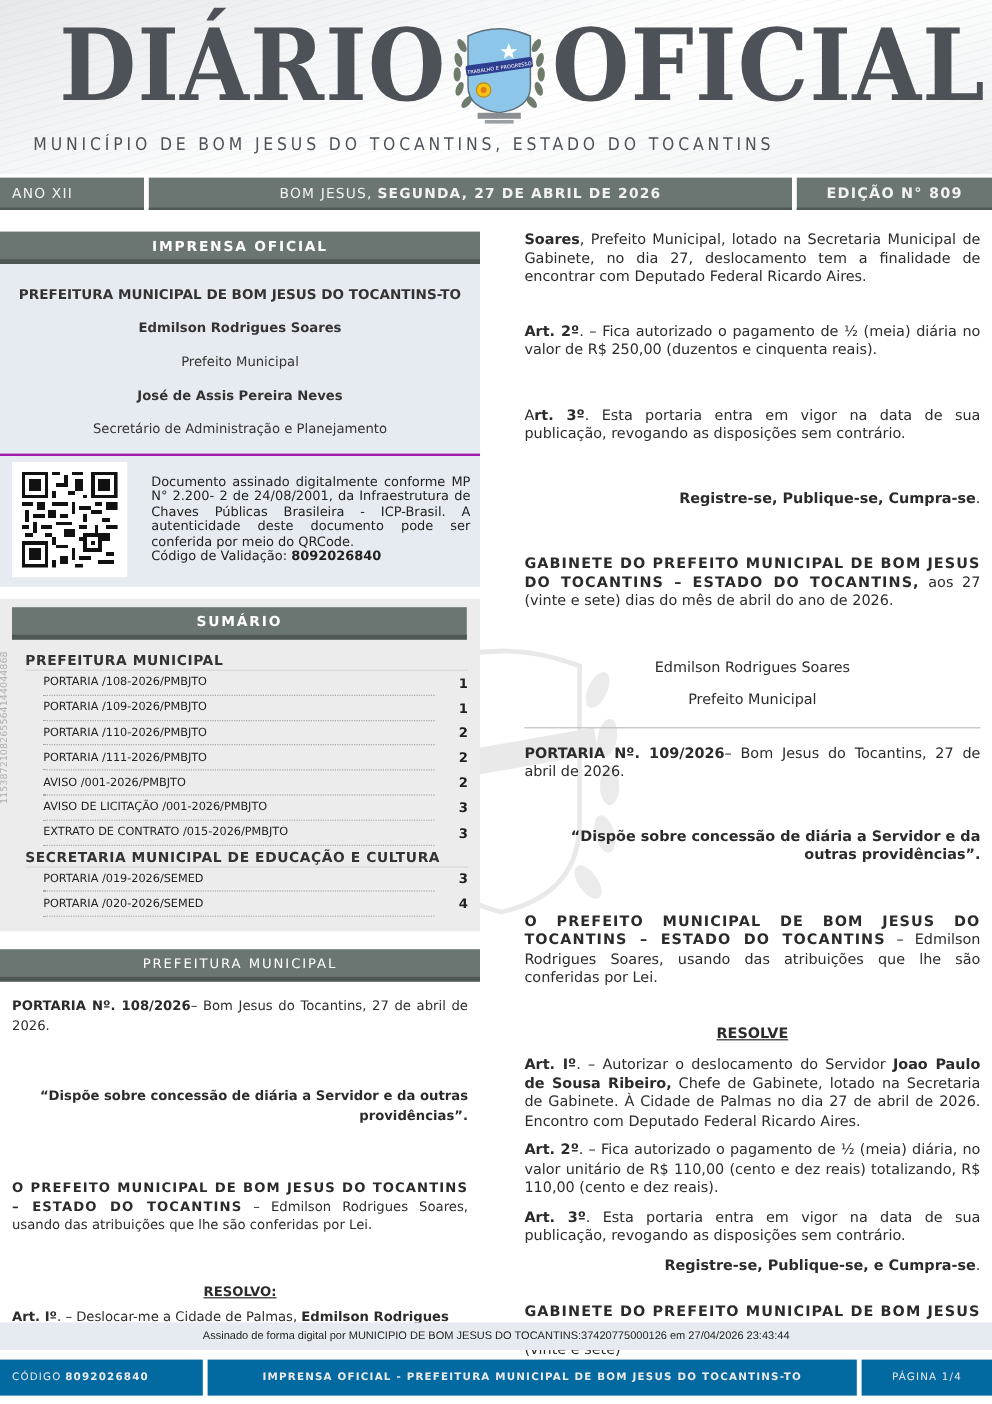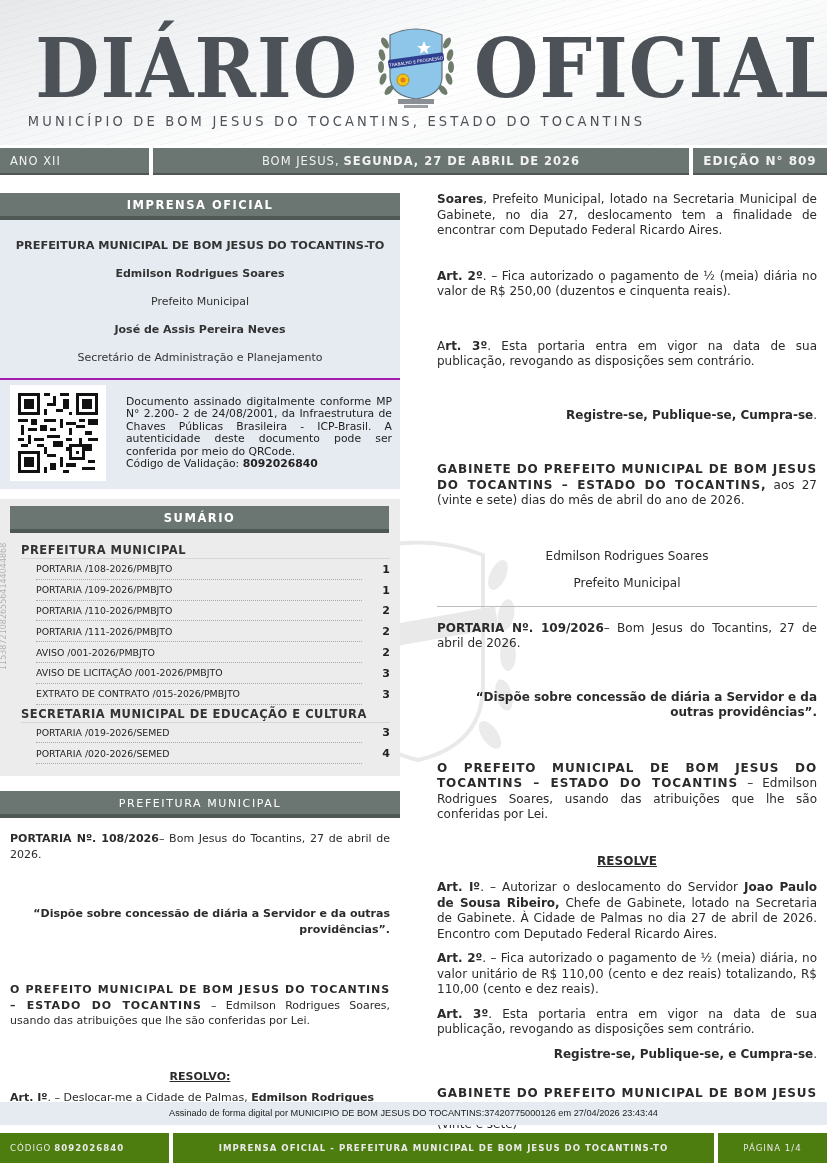--- a/index.html
+++ b/index.html
@@ -12,42 +12,42 @@
     background: linear-gradient(160deg, #e6e8ea 0%, #f6f7f8 35%, #ffffff 55%, #eef0f1 100%);
     overflow: hidden;
   }
   .masthead .waves {
     position: absolute; inset: 0;
     background: repeating-linear-gradient(165deg, rgba(255,255,255,0.0) 0 6px, rgba(200,205,210,0.25) 6px 7px);
     opacity: 0.6;
   }
   .title-row {
     position: absolute; left: 0; top: 20px; width: 827px; height: 95px;
-    display: flex; justify-content: center; align-items: center; gap: 18px; padding-left: 44px;
+    display: flex; justify-content: center; gap: 4px; padding-left: 44px;
   }
   .title-word {
     font-family: "DejaVu Serif", serif; font-weight: bold; font-size: 74px;
     color: #4d5259; letter-spacing: 1px; transform: scaleY(1.12);
     line-height: 1;
   }
   .seal { width: 80px; height: 86px; position: relative; }
   .subtitle {
     position: absolute; left: 0; top: 113px; width: 673px; text-align: center;
     font-family: "DejaVu Sans Condensed", "DejaVu Sans", sans-serif; font-size: 14.5px;
     letter-spacing: 3.2px; color: #4d5259;
   }
 
   
   .infobar { position: absolute; top: 148px; left: 0; width: 827px; height: 27px; display: flex; gap: 4px; }
   .infobar > div {
     background: #6b7673; color: #f2f2f2; height: 27px; display: flex; align-items: center;
     font-size: 11.5px; letter-spacing: 1px;
     border-bottom: 2px solid #4f5855;
   }
-  .ib-left { width: 149px; padding-left: 10px; }
+  .ib-left { width: 120px; padding-left: 10px; }
   .ib-mid { width: 536px; justify-content: center; }
   .ib-right { flex: 1; justify-content: center; font-weight: bold; font-size: 12px !important; }
   .ib-mid b { font-weight: bold; margin-left: 4px; }
 
   
   .col-left { position: absolute; left: 0; top: 193px; width: 400px; }
   .col-right { position: absolute; left: 437px; top: 192px; width: 380px; font-size: 12px; line-height: 15.5px; }
 
   .band {
     background: #6b7673; color: #fff; text-align: center; font-weight: bold;
@@ -94,21 +94,21 @@
     position: absolute; left: 318px; top: 535px; width: 200px; height: 270px;
     opacity: 0.12; pointer-events: none;
   }
 
   
   .sign-strip {
     position: absolute; top: 1102px; left: 0; width: 827px; height: 23px; background: #e6ebf1;
     text-align: center; font-family: "Liberation Sans", sans-serif; font-size: 9.2px; line-height: 23px; color: #222;
   }
   .footbar { position: absolute; top: 1133px; left: 0; width: 827px; height: 30px; display: flex; gap: 4px; }
-  .footbar > div { background: #4d7c0f; color: #eaeaea; display: flex; align-items: center; font-size: 8.6px; letter-spacing: 1px; }
+  .footbar > div { background: #0369a1; color: #eaeaea; display: flex; align-items: center; font-size: 8.6px; letter-spacing: 1px; }
   .fb-left { width: 169px; padding-left: 10px; }
   .fb-left b { margin-left: 3px; font-weight: bold; }
   .fb-mid { width: 541px; justify-content: center; font-weight: bold; }
   .fb-right { flex: 1; justify-content: center; }
 </style>
 </head>
 <body>
 
 <div class="masthead">
   <div class="waves"></div>

